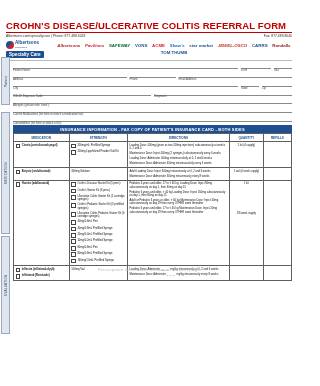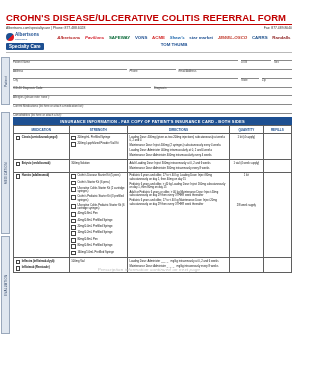--- a/index.html
+++ b/index.html
@@ -2,21 +2,21 @@
 <html><head>
 <meta charset="utf-8">
 <style>
   html,body{margin:0;padding:0;}
   body{
     width:298px;height:386px;background:#ffffff;
     font-family:"Liberation Sans", sans-serif;
     font-size:3.2px;color:#000;
     overflow:hidden;
   }
-  .page{position:relative;width:298px;height:274px;box-sizing:border-box;padding:12px 6px 0 6px;}
+  .page{position:relative;width:298px;height:274px;box-sizing:border-box;padding:20px 6px 0 6px;}
 
   
   .title{
     color:#c00000;font-weight:bold;font-size:9.5px;letter-spacing:.1px;
     line-height:11px;
   }
   .hr-red{height:1.2px;background:#c00000;margin-top:1px;}
   .phonebar{
     display:flex;justify-content:space-between;align-items:center;
     font-size:3.4px;color:#222;margin-top:1px;

